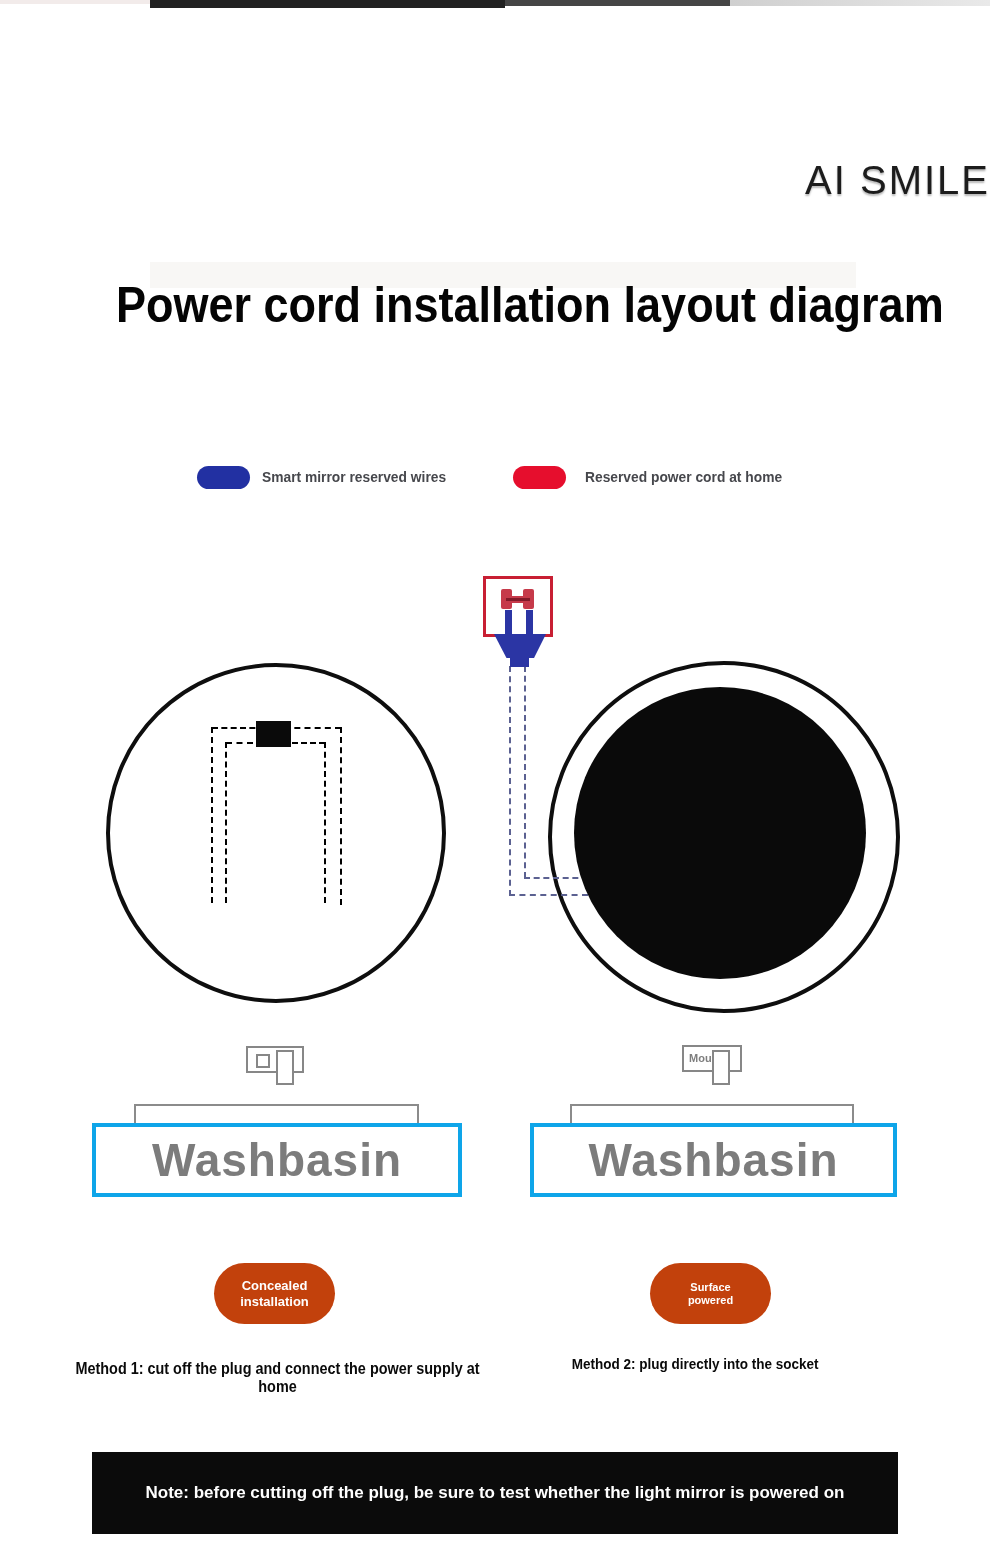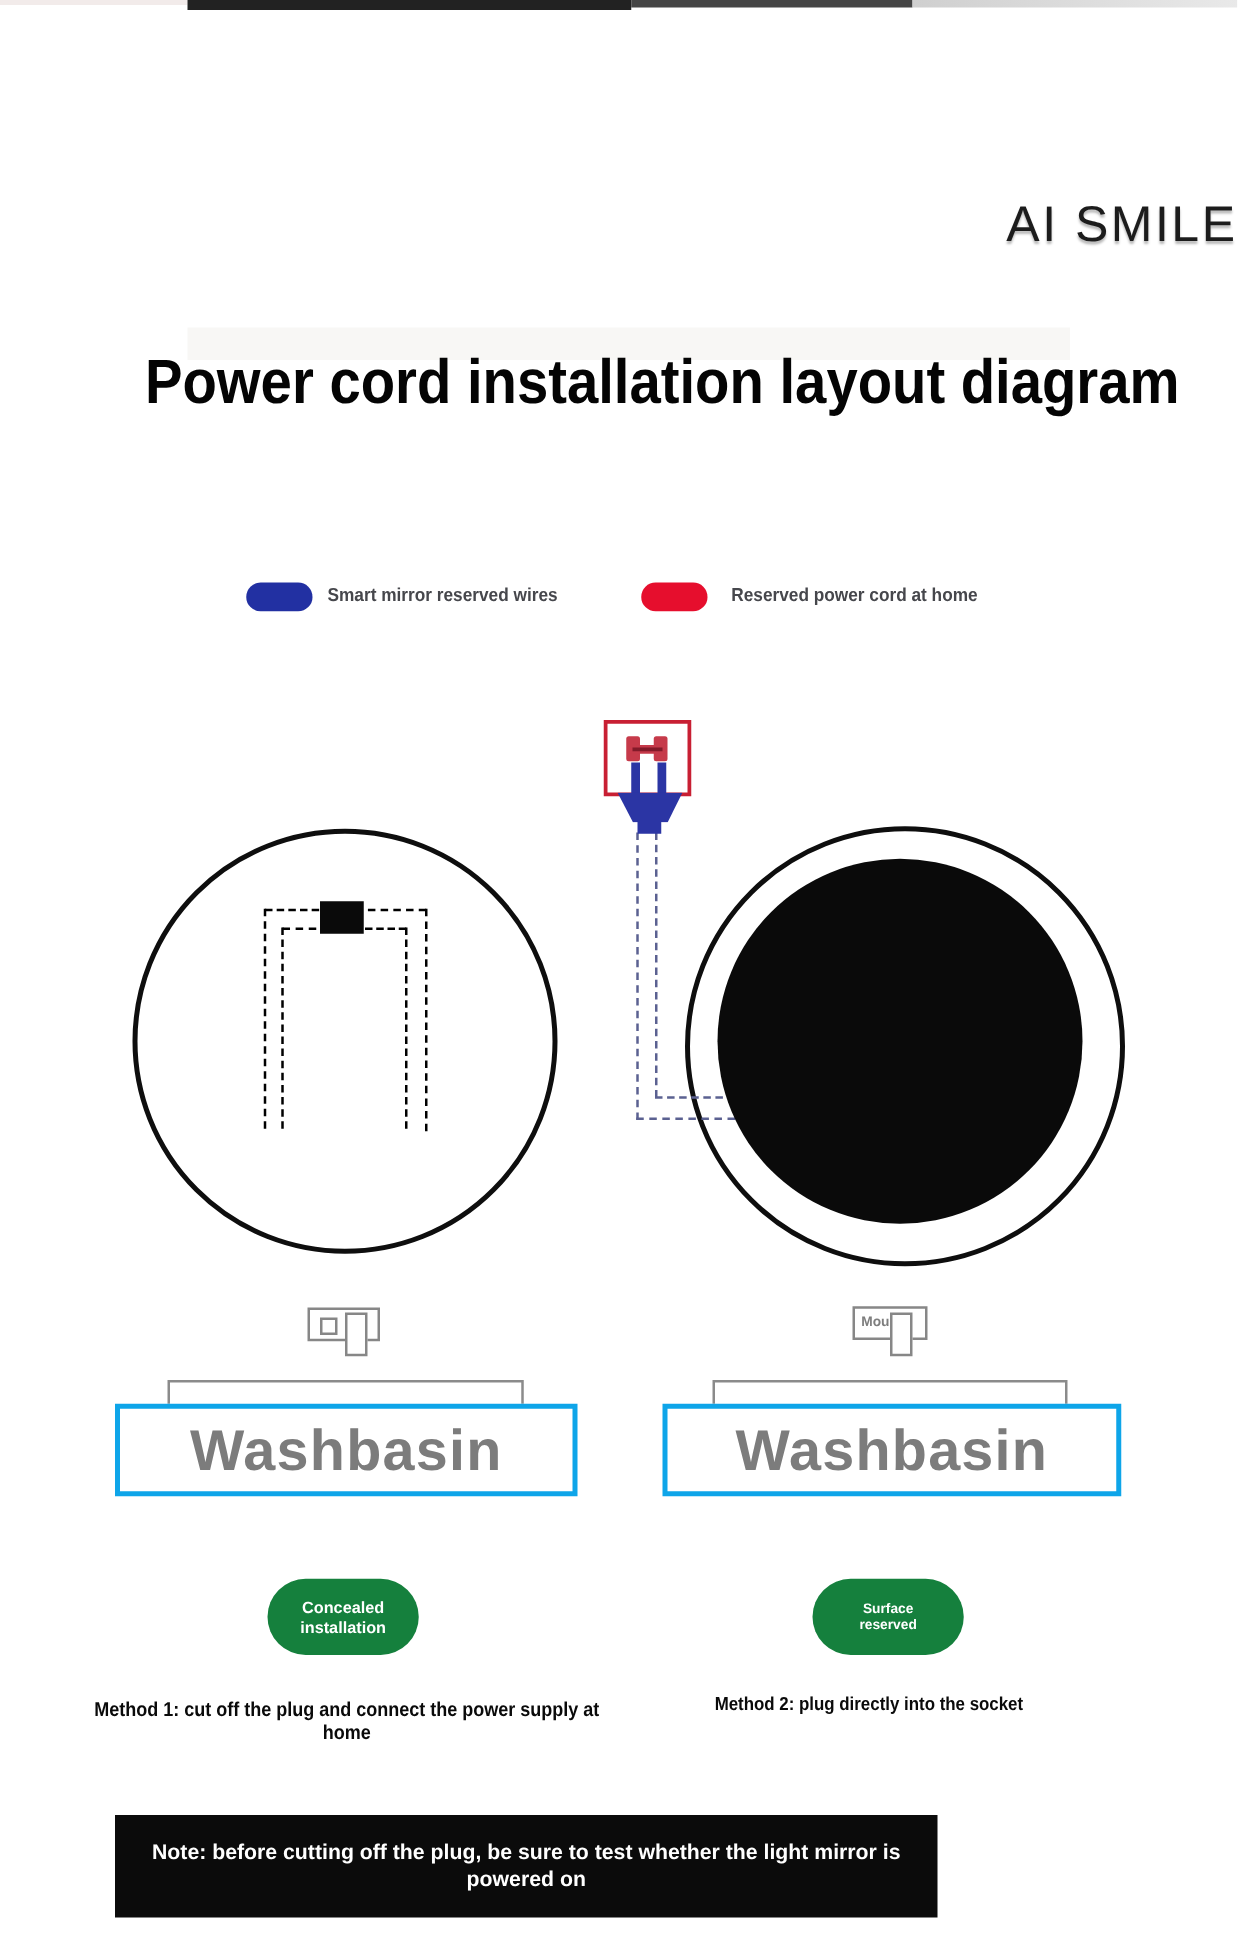--- a/index.html
+++ b/index.html
@@ -82,31 +82,31 @@
   
   .basin-back{border:2px solid #8b8b8b;background:#fff;height:19px;}
   .basin-main{border:4px solid #0ea5e9;background:#fff;height:66px;text-align:center;
               font-size:46px;font-weight:700;color:#7c7c7c;line-height:66px;letter-spacing:1px;}
   #basin-l-back{top:1104px;left:134px;width:281px;}
   #basin-l-main{top:1123px;left:92px;width:362px;z-index:2;}
   #basin-r-back{top:1104px;left:570px;width:280px;}
   #basin-r-main{top:1123px;left:530px;width:359px;z-index:2;}
 
   
-  .badge{background:#15803d;border-radius:31px;color:#fff;text-align:center;
+  .badge{background:#c2410c;border-radius:31px;color:#fff;text-align:center;
          display:flex;flex-direction:column;justify-content:center;height:61px;}
   #badge-left{top:1263px;left:214px;width:121px;font-size:13px;font-weight:700;line-height:1.18;}
   #badge-right{top:1263px;left:650px;width:121px;font-size:11px;font-weight:700;line-height:1.15;}
 
   
   #method1{top:1360px;left:30px;width:495px;text-align:center;font-size:16px;font-weight:700;color:#0a0a0a;}
   #method2{top:1355px;left:495px;width:400px;text-align:center;font-size:15px;font-weight:700;color:#0a0a0a;}
 
   
-  #note-bar{top:1452px;left:92px;width:658px;height:82px;background:#0b0b0b;color:#fff;
+  #note-bar{top:1452px;left:92px;width:806px;height:82px;background:#0b0b0b;color:#fff;
             display:flex;flex-direction:column;justify-content:center;text-align:center;
             font-size:17px;font-weight:700;line-height:1.3;}
 </style>
 </head>
 <body>
 
 <div id="stage">
 
   <div class="strip" style="left:0;width:150px;height:4px;background:#f2ebea;"></div>
   <div class="strip" style="left:150px;width:355px;height:8px;background:#222222;"></div>
@@ -177,21 +177,21 @@
   <div id="basin-r-main" class="abs basin-main">
     <span>Washbasin</span>
   </div>
 
   <div id="badge-left" class="abs badge">
     <span>Concealed</span>
     <span>installation</span>
   </div>
   <div id="badge-right" class="abs badge">
     <span>Surface</span>
-    <span>reserved</span>
+    <span>powered</span>
   </div>
 
   <div id="method1" class="abs">
     <span class="cond">Method 1: cut off the plug and connect the power supply at home</span>
   </div>
   <div id="method2" class="abs">
     <span class="cond">Method 2: plug directly into the socket</span>
   </div>
 
   <div id="note-bar" class="abs">

